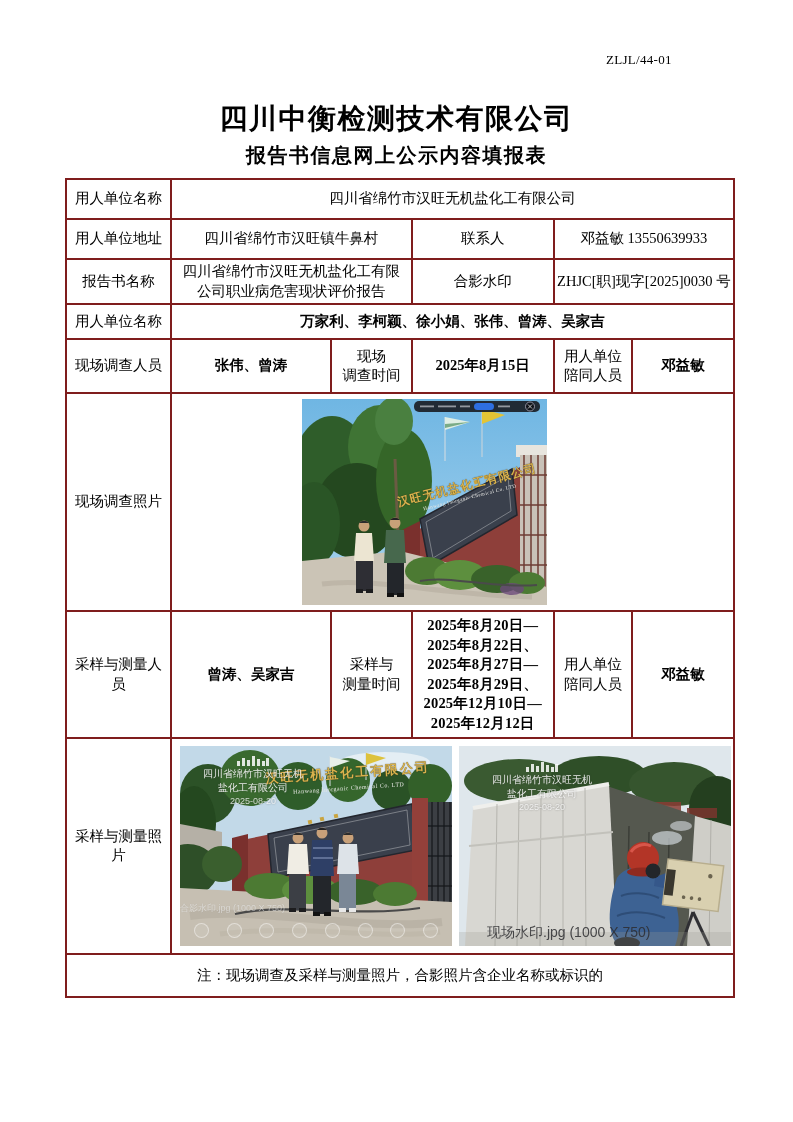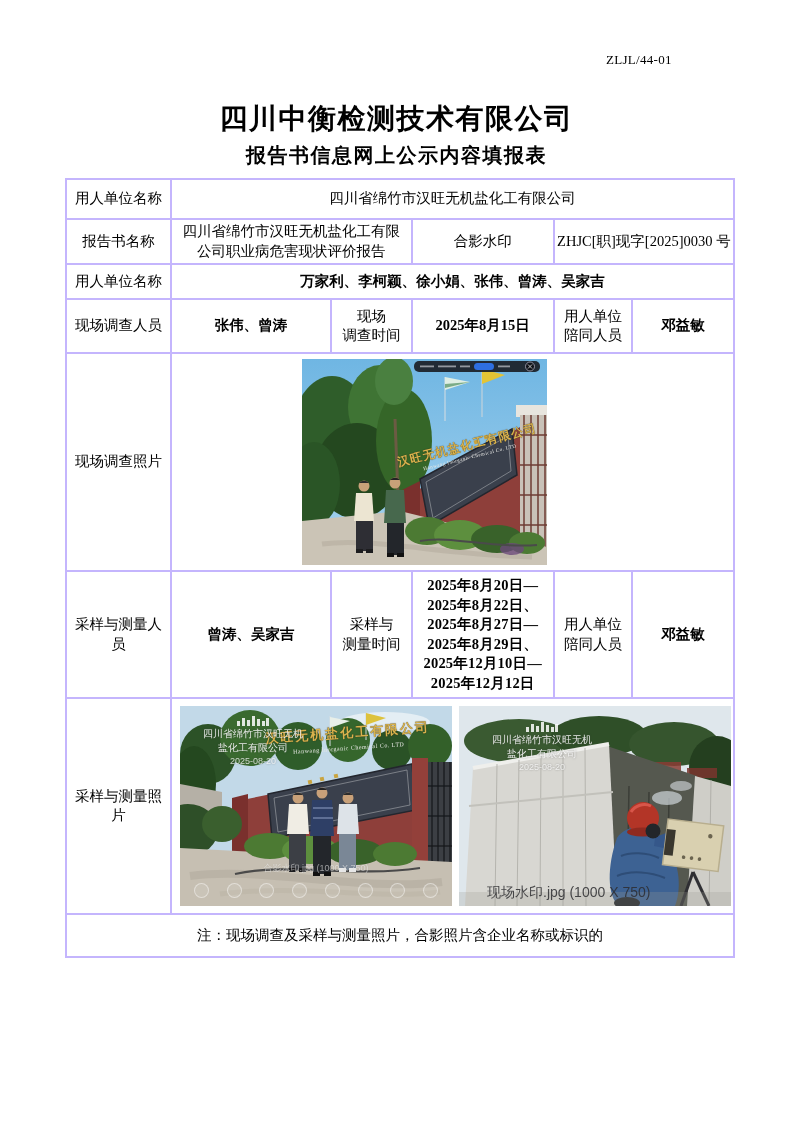--- a/index.html
+++ b/index.html
@@ -7,21 +7,21 @@
     position:relative;width:793px;height:1122px;background:#ffffff;overflow:hidden;
     font-family:"Liberation Serif","DejaVu Serif",serif;color:#000;
   }
   .doc-code{position:absolute;top:52px;left:606px;font-size:13px;letter-spacing:.3px;}
   .title{position:absolute;top:100px;left:0;width:100%;text-align:center;margin:0;
     font-size:28px;font-weight:bold;letter-spacing:1.5px;}
   .subtitle{position:absolute;top:142px;left:0;width:100%;text-align:center;margin:0;
     font-size:20px;font-weight:bold;letter-spacing:1.5px;}
   table.form{position:absolute;left:65px;top:178px;border-collapse:collapse;table-layout:fixed;}
   table.form td{
-    border:2px solid #c4b5fd;text-align:center;vertical-align:middle;
+    border:2px solid #7f1d1d;text-align:center;vertical-align:middle;
     font-size:14.5px;padding:2px 2px;line-height:1.35;overflow:hidden;
   }
   .b{font-weight:bold;}
   .preline{white-space:pre-line;}
   td.note-cell{text-align:left;padding:6px 8px 6px 10px;}
   td.dates{line-height:21px;letter-spacing:.2px;}
   td.photo-cell{padding:0;vertical-align:middle;}
   
   .photo{position:relative;overflow:hidden;background:#9db8c6;}
   .photo svg{display:block;}
@@ -37,21 +37,21 @@
   .p1-sign .sign-en{font-size:5px;margin-top:2px;}
   .p2-sign{left:88px;top:18px;width:160px;transform:rotate(-4deg);}
   .p2-sign .sign-cn{font-size:13px;letter-spacing:2px;}
   .p2-sign .sign-en{font-size:6px;margin-top:2px;}
   .wm{position:absolute;color:rgba(255,255,255,.88);text-align:center;line-height:1.35;
       font-size:10px;text-shadow:0 0 2px rgba(60,60,60,.55);font-family:"Liberation Sans","DejaVu Sans",sans-serif;}
   .wm .skyline{display:block;margin:0 auto 1px auto;opacity:.85;}
   .wm .wm-date{font-size:9px;opacity:.85;margin-top:1px;}
   .p2-wm{left:8px;top:10px;width:130px;}
   .p3-wm{left:18px;top:16px;width:130px;}
-  .caption-faint{position:absolute;left:0;width:100%;text-align:center;color:rgba(255,255,255,.55);
+  .caption-faint{position:absolute;left:0;width:100%;text-align:left;color:rgba(255,255,255,.55);
       font-size:9px;font-family:"Liberation Sans","DejaVu Sans",sans-serif;text-shadow:0 0 1px rgba(0,0,0,.15);}
   .p2-caption{bottom:32px;}
   .icon-strip{position:absolute;bottom:8px;left:14px;right:14px;display:flex;justify-content:space-between;}
   .icon-strip span{width:15px;height:15px;border-radius:50%;border:1px solid rgba(255,255,255,.45);
       box-sizing:border-box;background:rgba(255,255,255,.08);}
   .p3-caption{position:absolute;bottom:4px;left:28px;color:rgba(45,45,48,.85);font-size:14px;
       font-family:"Liberation Sans","DejaVu Sans",sans-serif;}
 </style>
 </head>
 <body>
@@ -68,20 +68,26 @@
         <col style="width:159px">
         <col style="width:80px">
       <col style="width:141px">
         <col style="width:78px">
         <col style="width:101px">
     </colgroup>
     <tbody>
         <tr style="height:40px">
       <td class="lbl">用人单位名称</td>
       <td colspan="5">四川省绵竹市汉旺无机盐化工有限公司</td>
+    </tr>
+    <tr style="height:40px">
+      <td class="lbl">用人单位地址</td>
+      <td colspan="2">四川省绵竹市汉旺镇牛鼻村</td>
+      <td>联系人</td>
+      <td colspan="2">邓益敏 13550639933</td>
     </tr>
     <tr style="height:35px">
       <td class="lbl">报告书名称</td>
       <td colspan="2" class="preline">四川省绵竹市汉旺无机盐化工有限
 公司职业病危害现状评价报告</td>
       <td>合影水印</td>
       <td colspan="2">ZHJC[职]现字[2025]0030 号</td>
     </tr>
     <tr style="height:35px">
       <td class="lbl">用人单位名称</td>

